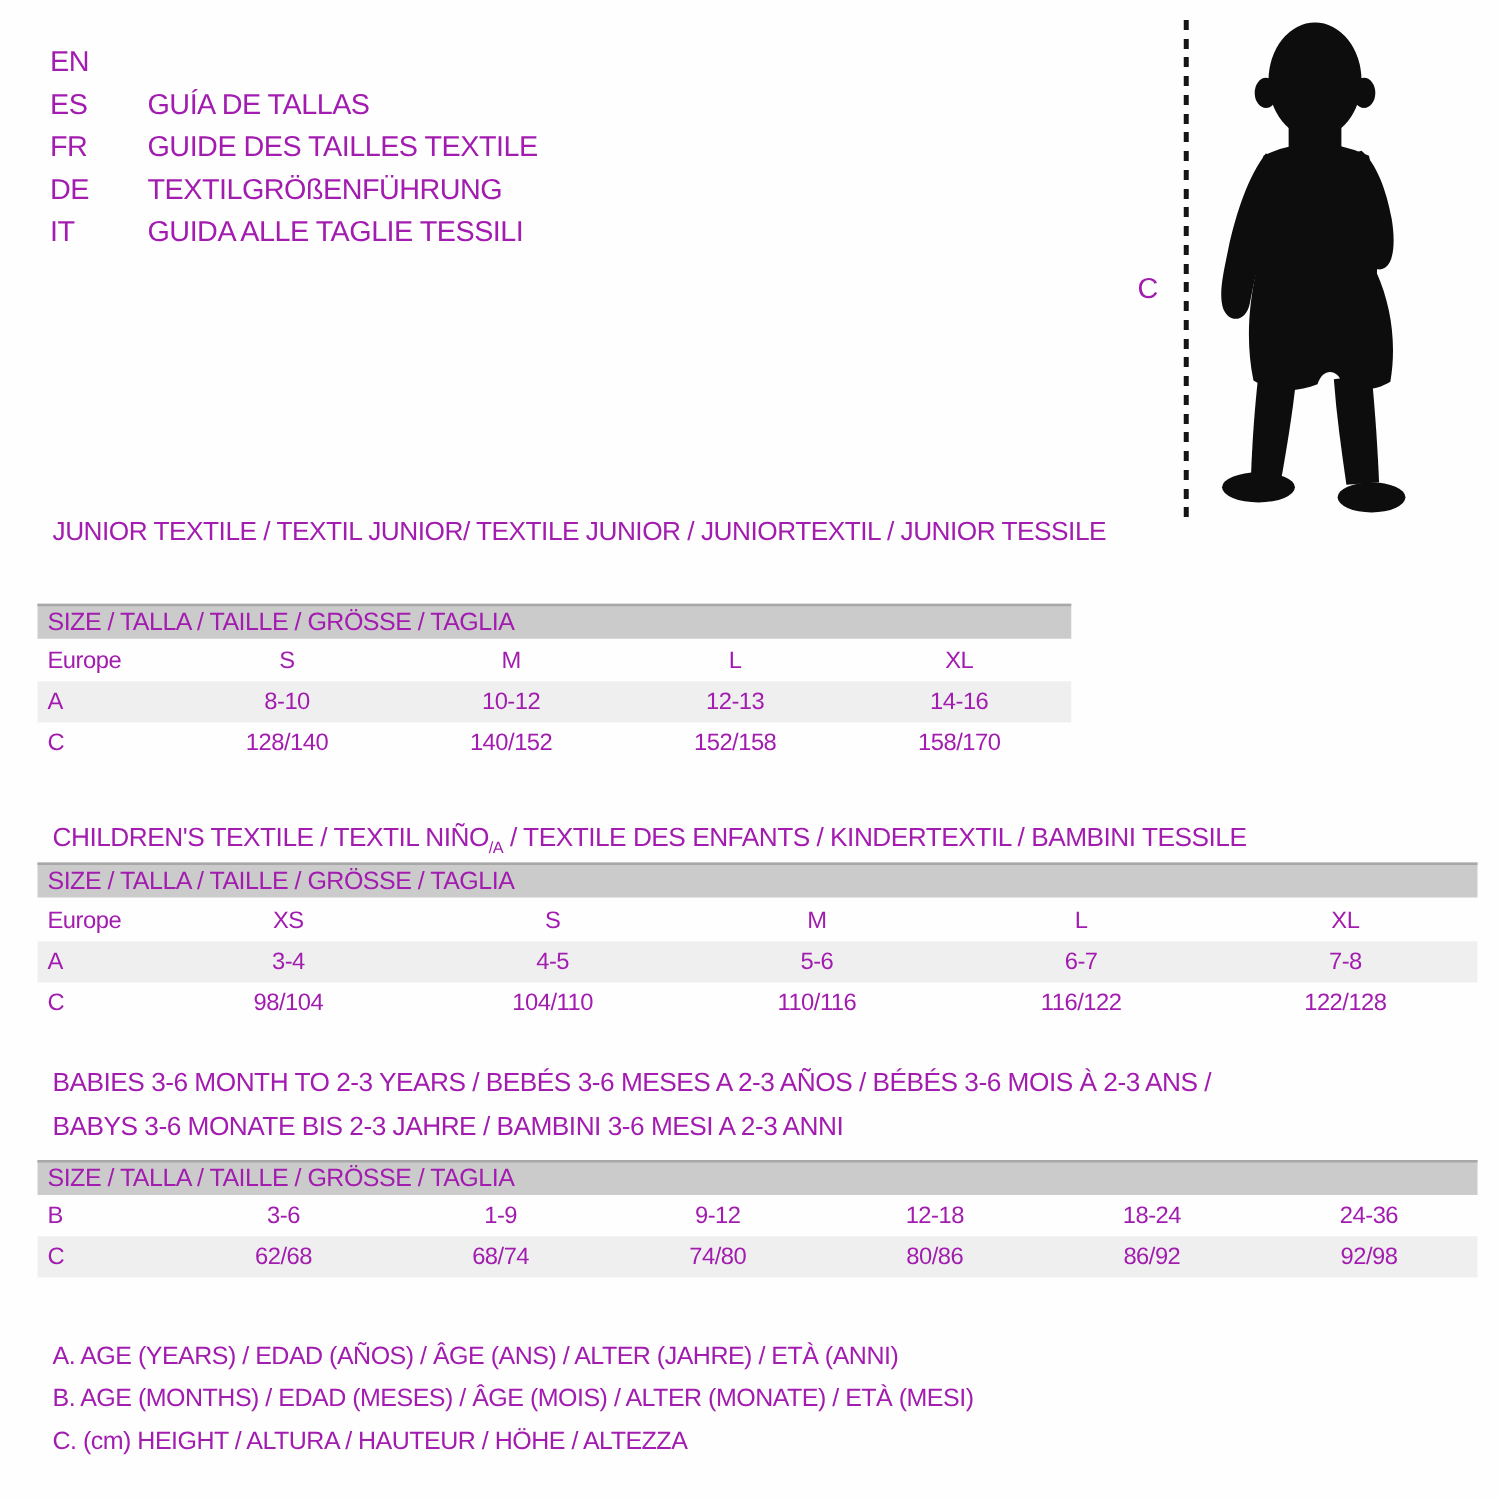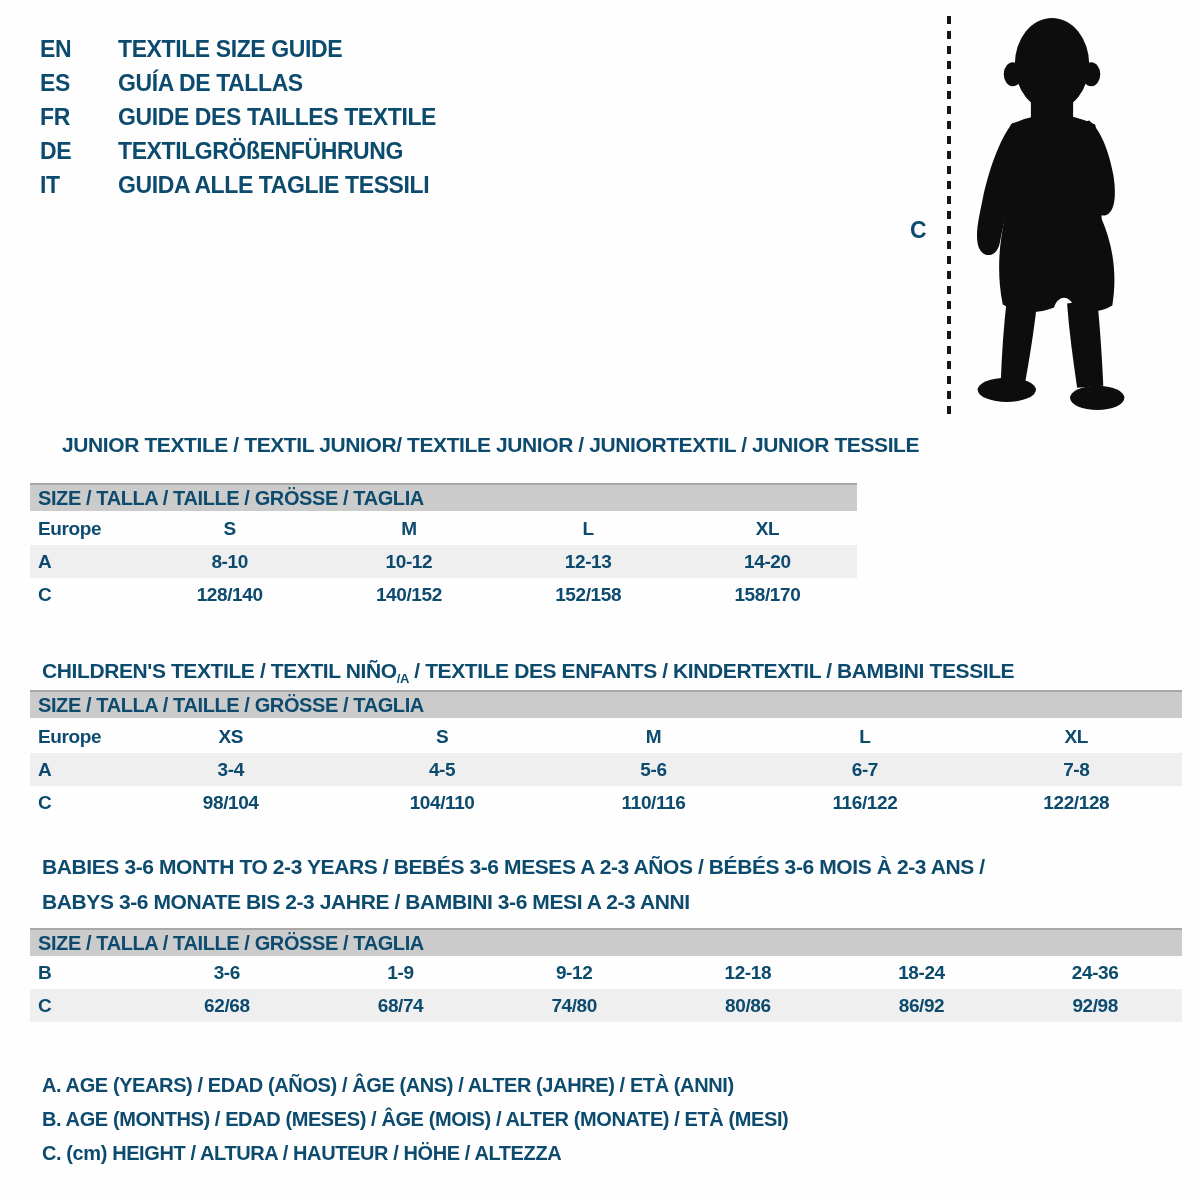--- a/index.html
+++ b/index.html
@@ -1,37 +1,37 @@
 <!DOCTYPE html>
 <html><head>
 <meta charset="utf-8">
 <style>
   html,body { margin:0; padding:0; background:#ffffff; }
   .page {
     position:relative; width:1200px; height:1200px; background:#fefefe;
-    font-family:"Liberation Sans", sans-serif; font-weight:700; color:#0c4a6e;
+    font-family:"Liberation Sans", sans-serif; font-weight:400; color:#a21caf;
     letter-spacing:-0.4px; overflow:hidden;
   }
 
   
   .lang-block { position:absolute; left:40px; top:32px; }
   .lang-row { display:flex; height:34px; align-items:center; font-size:23px; }
   .lang-code { width:78px; }
 
   
   .measure-line {
     position:absolute; left:947px; top:16px; width:4px; height:402px;
     background:repeating-linear-gradient(to bottom,#151515 0 8px, transparent 8px 15px);
   }
   .measure-label { position:absolute; left:910px; top:217px; font-size:23px; }
   .silhouette { position:absolute; left:960px; top:12px; width:182px; height:410px; }
 
   
   .section-title { position:absolute; left:42px; font-size:21px; white-space:nowrap; }
-  .t-junior   { top:433px;margin-left:20px; }
+  .t-junior   { top:414px; }
   .t-children { top:659px; }
   .t-babies   { top:849px; line-height:35px; }
   .sub { font-size:13px; vertical-align:-5px; }
 
   
   .size-bar {
     position:absolute; left:30px; height:28px; box-sizing:border-box;
     background:#cbcbcb; border-top:2px solid #a8a8a8;
     display:flex; align-items:center; padding-left:8px; font-size:20px;
   }
@@ -57,21 +57,20 @@
   .legend-line { height:34px; display:flex; align-items:center; white-space:nowrap; }
 </style>
 </head>
 <body>
 
 <div class="page">
 
   <div class="lang-block">
     <div class="lang-row">
       <span class="lang-code">EN</span>
-      <span class="lang-title">TEXTILE SIZE GUIDE</span>
     </div>
     <div class="lang-row">
       <span class="lang-code">ES</span>
       <span class="lang-title">GUÍA DE TALLAS</span>
     </div>
     <div class="lang-row">
       <span class="lang-code">FR</span>
       <span class="lang-title">GUIDE DES TAILLES TEXTILE</span>
     </div>
     <div class="lang-row">
@@ -109,21 +108,21 @@
         <span class="tcell">S</span>
         <span class="tcell">M</span>
         <span class="tcell">L</span>
         <span class="tcell">XL</span>
       </div>
       <div class="trow cols-4 shaded">
         <span class="tlabel">A</span>
         <span class="tcell">8-10</span>
         <span class="tcell">10-12</span>
         <span class="tcell">12-13</span>
-        <span class="tcell">14-20</span>
+        <span class="tcell">14-16</span>
       </div>
       <div class="trow cols-4">
         <span class="tlabel">C</span>
         <span class="tcell">128/140</span>
         <span class="tcell">140/152</span>
         <span class="tcell">152/158</span>
         <span class="tcell">158/170</span>
       </div>
     </div>
 

